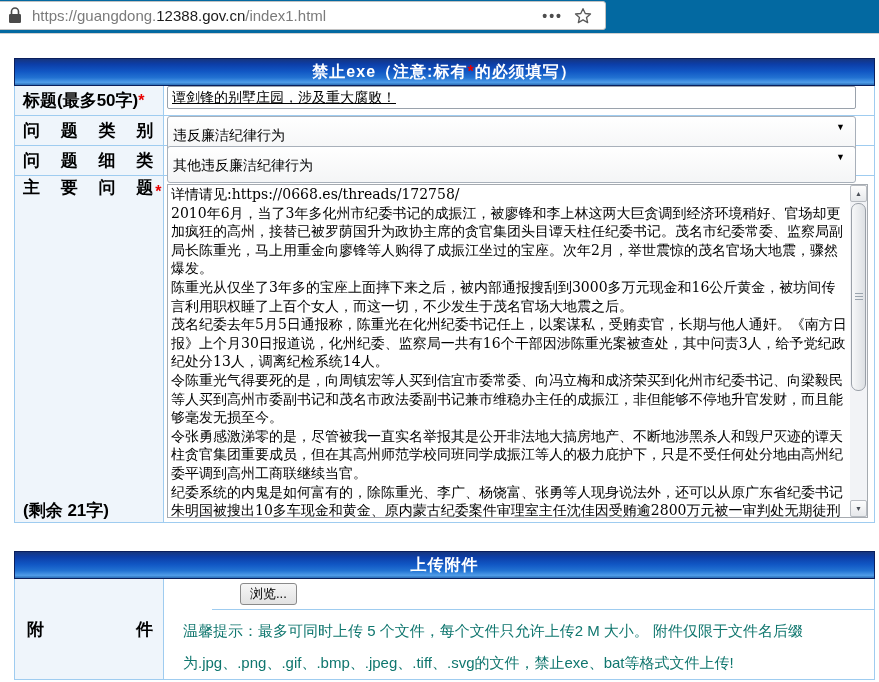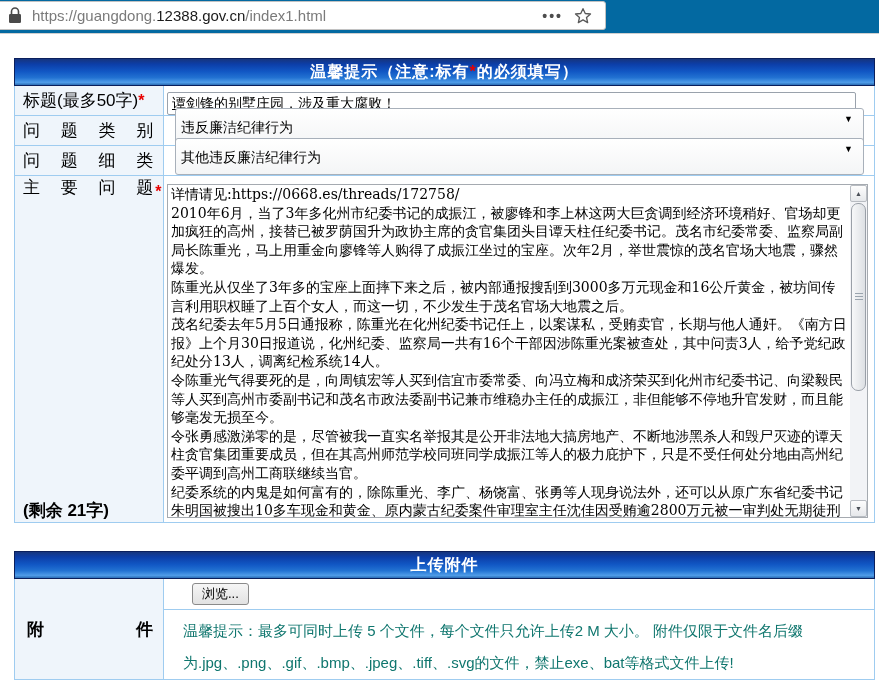--- a/index.html
+++ b/index.html
@@ -23,29 +23,29 @@
   #report-table{top:58px;}
   #attach-table{top:551px;}
   .tbl-header{height:28px;box-sizing:border-box;border:1px solid #0a1f5c;color:#fff;font-weight:bold;font-size:16px;
     letter-spacing:1px;display:flex;align-items:center;justify-content:center;
     background:linear-gradient(180deg,#16357e 0%,#0c3ea8 20%,#1157c4 48%,#2272d2 72%,#4f9ce8 90%,#2a6cb4 100%);}
   .tbl-body{border:1px solid #9fccf0;border-top:none;box-sizing:border-box;}
   .frow{display:flex;border-bottom:1px solid #9fccf0;}
   .frow:last-child{border-bottom:none;}
   .label-cell{width:149px;box-sizing:border-box;border-right:1px solid #9fccf0;background:#eff5fb;
     display:flex;align-items:center;}
-  .lbl{font-weight:normal;font-size:17px;color:#000;padding-left:8px;white-space:nowrap;}
+  .lbl{font-weight:bold;font-size:17px;color:#000;padding-left:8px;white-space:nowrap;}
   .spread{word-spacing:16px;}
   .star{color:#e80000;font-weight:bold;font-size:16px;}
-  .content-cell{flex:1;display:flex;align-items:flex-end;position:relative;text-decoration:underline;}
+  .content-cell{flex:1;display:flex;align-items:flex-start;position:relative;text-decoration:underline;}
   .h30{height:29px;}
   .h-main{height:346px;}
   #title-input{margin-left:3px;width:679px;height:19px;border:1px solid #9aa2ac;border-radius:2px;
     padding:1px 4px;font-size:14px;font-family:inherit;color:#000;}
-  .sel-wrap{margin-left:11px;position:relative;width:689px;height:37px;}
+  .sel-wrap{margin-left:3px;position:relative;width:689px;height:37px;}
   .sel-wrap select{width:100%;height:100%;appearance:none;-webkit-appearance:none;-moz-appearance:none;
     border:1px solid #a8b0ba;border-radius:3px;background:linear-gradient(#ffffff,#f4f5f6);
     font-size:14px;padding:0 22px 0 5px;color:#000;font-family:inherit;}
   .sel-arrow{position:absolute;right:11px;top:7px;font-size:9px;line-height:1;color:#000;pointer-events:none;}
   
   .main-label{flex-direction:column;justify-content:space-between;align-items:flex-start;}
   .main-label .line1{display:flex;align-items:flex-start;}
   .main-label .star{position:relative;top:7px;margin-left:2px;}
   .lbl2{font-weight:bold;font-size:17px;color:#000;padding-left:8px;margin-top:4px;white-space:nowrap;}
   
@@ -62,21 +62,21 @@
   .sb-down{bottom:0;}
   .sb-thumb{position:absolute;left:1px;top:18px;width:15px;height:188px;box-sizing:border-box;
     background:linear-gradient(90deg,#f7f8f9,#dde0e4);border:1px solid #9aa0a8;border-radius:7px;
     display:flex;align-items:center;justify-content:center;}
   .grip{width:8px;height:8px;background:repeating-linear-gradient(180deg,#9aa4ae 0 1px,transparent 1px 3px);}
   
   .h-attach{height:100px;}
   .attach-label{justify-content:space-between;padding:0 10px 0 12px;}
   .attach-label span{font-weight:bold;font-size:17px;color:#000;}
   .content-col{flex:1;display:flex;flex-direction:column;}
-  .browse-row{height:31px;border-bottom:1px solid #9fccf0;display:flex;align-items:center;padding-left:28px;}
+  .browse-row{height:31px;border-bottom:1px solid #9fccf0;display:flex;align-items:center;padding-left:28px;margin-left:48px;}
   #browse-btn{height:22px;padding:0 9px;font-size:13px;font-family:inherit;color:#000;
     background:linear-gradient(#f6f6f6,#e2e2e2);border:1px solid #8a8a8a;border-radius:3px;}
   .tip-row{height:69px;box-sizing:border-box;padding:5px 12px 0 19px;}
   .tip{color:#0f766e;font-size:15px;line-height:32px;}
 </style>
 </head>
 <body>
 
 <div class="browser-bar">
   <div class="url-box">
@@ -89,21 +89,21 @@
     <span class="star-wrap">
       <svg width="20" height="20" viewBox="0 0 24 24">
         <path d="M12 3.2l2.7 5.8 6.3.6-4.8 4.2 1.4 6.2-5.6-3.3-5.6 3.3 1.4-6.2-4.8-4.2 6.3-.6z" fill="none" stroke="#5a5a5a" stroke-width="1.6" stroke-linejoin="round"></path>
       </svg>
     </span>
   </div>
 </div>
 
 <div class="tbl" id="report-table">
   <div class="tbl-header">
-      <span>温馨提示（注意:标有 </span>
+      <span>禁止exe（注意:标有 </span>
       <span class="star">*</span>
       <span> 的必须填写）</span>
     </div>
   <div class="tbl-body">
 
     <div class="frow h30">
       <div class="label-cell">
         <span class="lbl">标题(最多50字)</span>
           <span class="star">*</span>
       </div>

